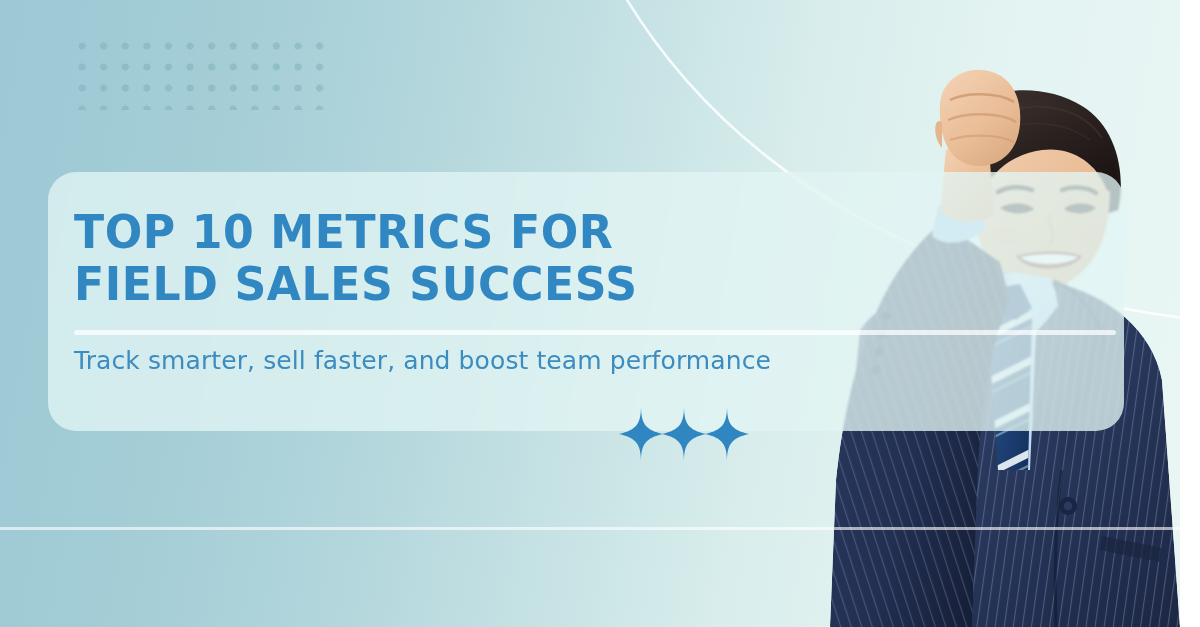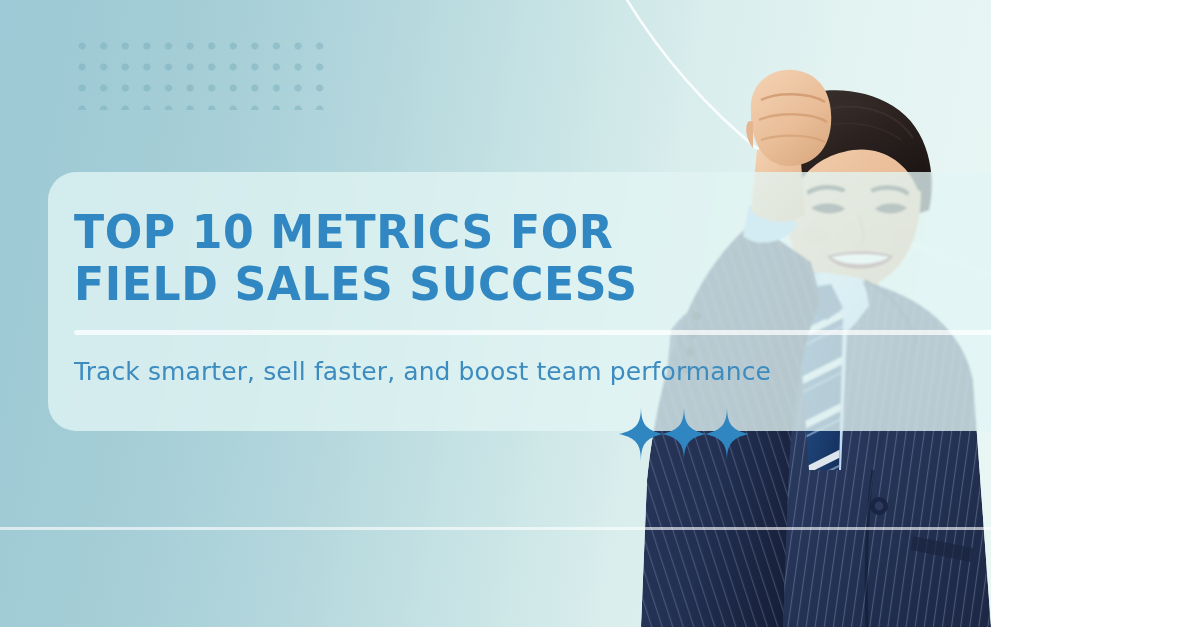--- a/index.html
+++ b/index.html
@@ -6,21 +6,21 @@
   * { margin:0; padding:0; box-sizing:border-box; }
 
   html, body {
     width:1200px; height:627px;
     overflow:hidden;
     font-family:"Liberation Sans", sans-serif;
   }
 
   .banner {
     position:relative;
-    width:991px;
+    width:1180px;
     height:627px;
     overflow:hidden;
     background:linear-gradient(100deg,
         #9cc9d5 0%,
         #a4cdd6 18%,
         #b2d6dc 34%,
         #c6e2e4 50%,
         #d8edec 64%,
         #e4f4f2 80%,
         #e9f6f4 100%);
@@ -95,21 +95,21 @@
 
   .rule {
     margin-top:20px;
     width:1042px;
     height:5px;
     border-radius:3px;
     background:rgba(255,255,255,0.72);
   }
 
   .subhead {
-    margin-top:21px;
+    margin-top:10px;
     font-family:"DejaVu Sans", sans-serif;
     font-weight:400;
     font-size:25px;
     line-height:32px;
     color:#3d8cc0;
     letter-spacing:0.1px;
     white-space:nowrap;
   }
 
   

